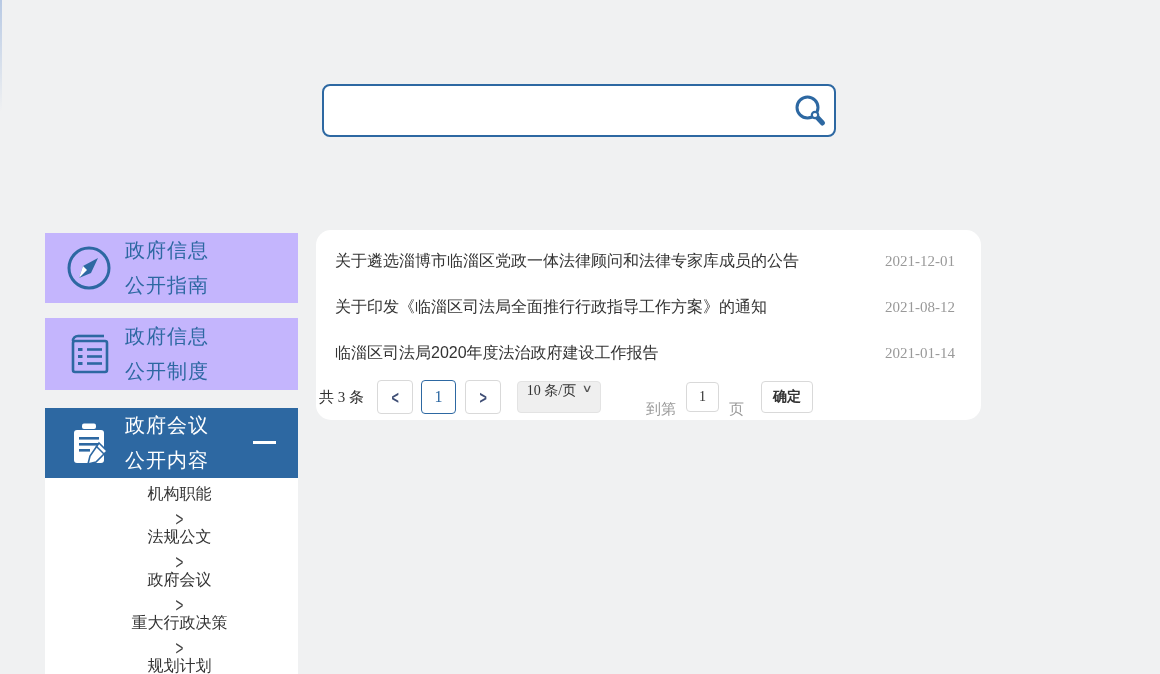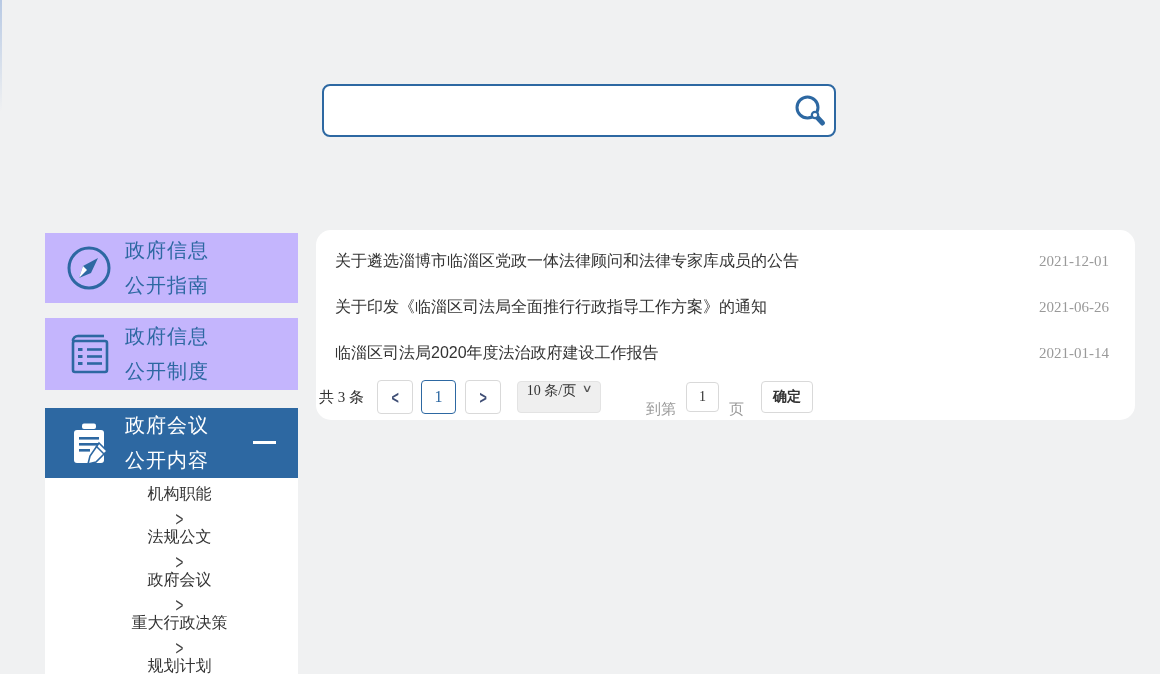--- a/index.html
+++ b/index.html
@@ -49,21 +49,21 @@
   .submenu-item {
     height:43px; display:flex; align-items:center; justify-content:space-between;
     padding:0 20px 0 36px; font-size:16px; color:#333; cursor:pointer;flex-direction:column;
   }
   .submenu-item .chev {
     color:#444; font-size:15px; transform:scale(0.9,1.35); font-weight:400;
   }
 
   
   .main-panel {
-    position:absolute; left:316px; top:230px; width:819px;
+    position:absolute; left:316px; top:230px; width:665px;
     background:#fff; padding:8px 0 6px 0;border-radius:15px;
   }
   .article-row {
     height:46px; display:flex; align-items:center; justify-content:space-between;
     padding:0 26px 0 19px;
   }
   .article-title {
     font-size:16px; color:#333; text-decoration:none; cursor:pointer;
     white-space:nowrap; overflow:hidden; text-overflow:ellipsis;
   }
@@ -207,21 +207,21 @@
 </div>
 
 <div class="main-panel">
 
   <div class="article-row">
     <a class="article-title">关于遴选淄博市临淄区党政一体法律顾问和法律专家库成员的公告</a>
     <span class="article-date">2021-12-01</span>
   </div>
   <div class="article-row">
     <a class="article-title">关于印发《临淄区司法局全面推行行政指导工作方案》的通知</a>
-    <span class="article-date">2021-06-26</span>
+    <span class="article-date">2021-08-12</span>
   </div>
   <div class="article-row">
     <a class="article-title">临淄区司法局2020年度法治政府建设工作报告</a>
     <span class="article-date">2021-01-14</span>
   </div>
 
   <div class="pagination">
     <span class="pg-total">共 3 条</span>
     <button class="pg-btn">
       <span class="arr">&lt;</span>

